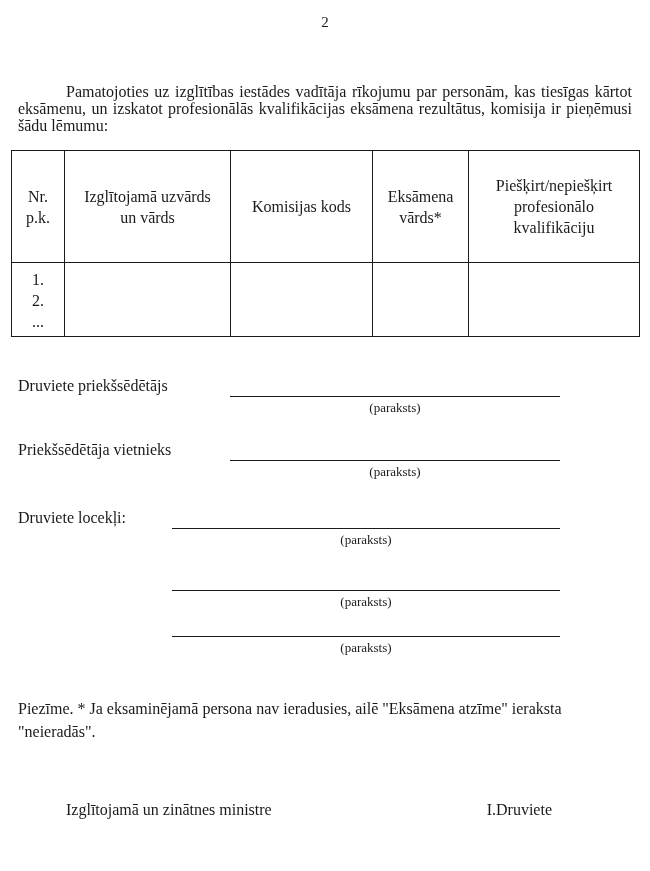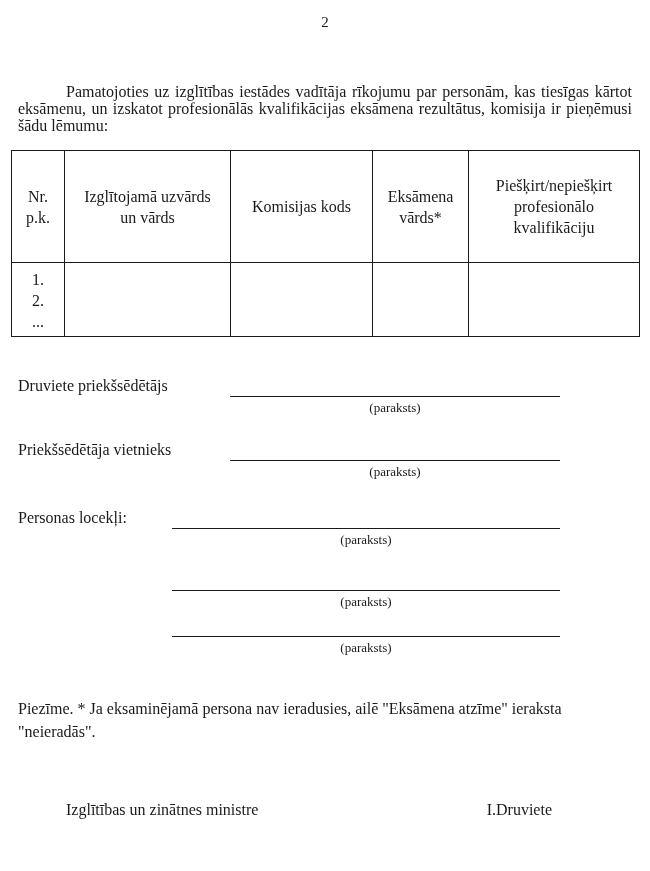--- a/index.html
+++ b/index.html
@@ -160,21 +160,21 @@
       <div class="sig-row">
         <div class="sig-label w1"></div>
         <div class="sig-area l1">
           <div class="sig-caption">(paraksts)</div>
         </div>
       </div>
     </div>
 
     <div class="sig-block">
       <div class="sig-row">
-        <div class="sig-label w2">Personas locekļi:</div>
+        <div class="sig-label w2">Druviete locekļi:</div>
         <div class="sig-area l2">
           <div class="sig-line"></div>
         </div>
       </div>
       <div class="sig-row">
         <div class="sig-label w2"></div>
         <div class="sig-area l2">
           <div class="sig-caption">(paraksts)</div>
         </div>
       </div>
@@ -188,17 +188,17 @@
     <div class="sig-extra">
       <div class="sig-line"></div>
       <div class="sig-caption">(paraksts)</div>
     </div>
 
   </div>
 
   <p class="note">Piezīme.  * Ja eksaminējamā persona nav ieradusies, ailē "Eksāmena atzīme" ieraksta "neieradās".</p>
 
   <div class="footer">
-    <span>Izglītības un zinātnes ministre</span>
+    <span>Izglītojamā un zinātnes ministre</span>
     <span>I.Druviete</span>
   </div>
 
 </div>
 
 </body></html>

